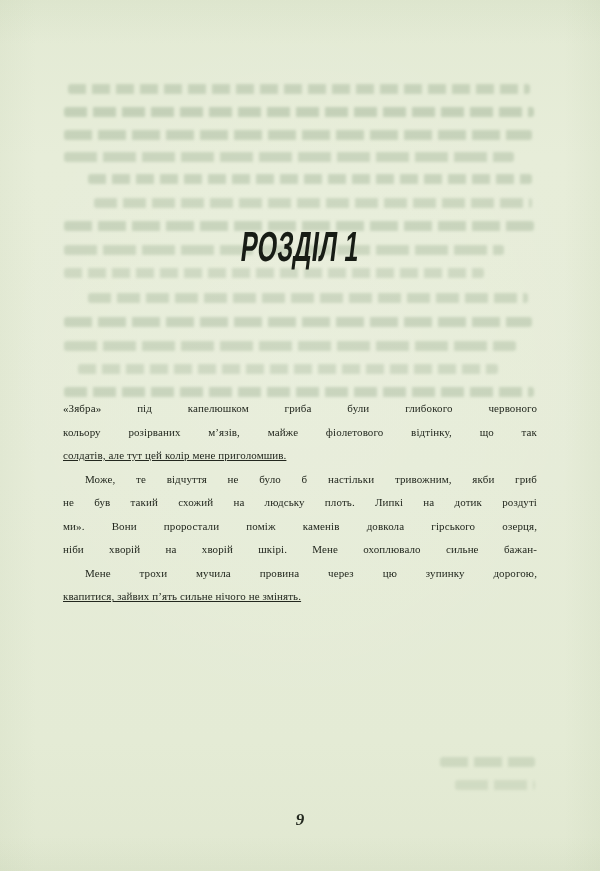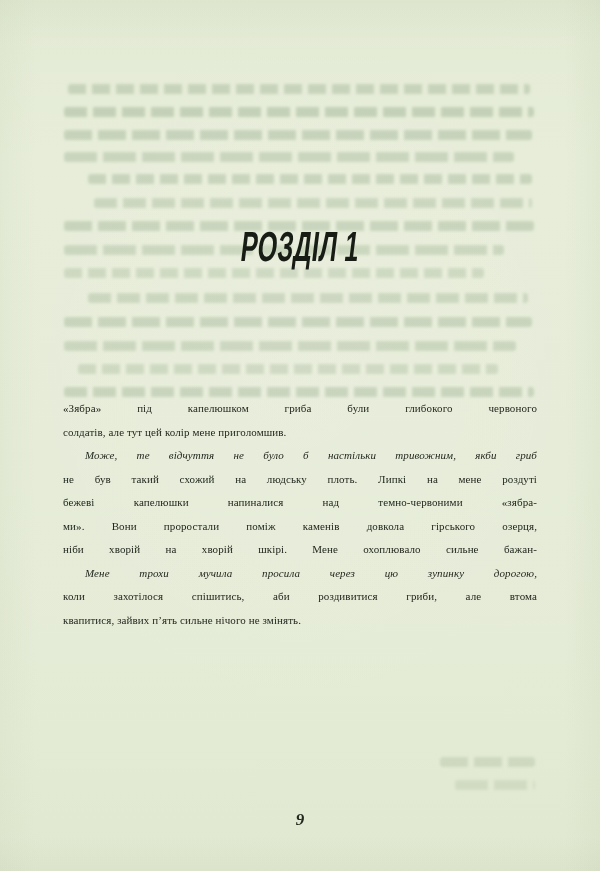--- a/index.html
+++ b/index.html
@@ -61,22 +61,22 @@
     z-index: 2;
     font-size: 11px;
     line-height: 23.5px;
     letter-spacing: 0.1px;
   }
   .text-line {
     text-align: justify;
     text-align-last: justify;
     white-space: normal;
   }
-  .text-line.para-last { text-align-last: left; }
-  .paragraph.indented .text-line.para-first { padding-left: 22px; font-style: italic; }
+  .text-line.para-last { text-align-last: left; text-decoration: underline; }
+  .paragraph.indented .text-line.para-first { padding-left: 22px; }
 
   .page-number {
     position: absolute;
     top: 810px;
     left: 0;
     width: 100%;
     text-align: center;
     z-index: 2;
     font-style: italic;
     font-size: 17px;
@@ -107,31 +107,30 @@
       <div class="ghost-line" style="top: 780px; left: 455px; width: 80px; opacity: 0.25; background: repeating-linear-gradient(90deg, rgb(156, 176, 146) 0px, rgb(156, 176, 146) 33px, transparent 33px, transparent 39px);"></div>
     </div>
 
   <h1 class="chapter-heading" style="color: rgb(23, 28, 21);">
     <span class="heading-inner">РОЗДІЛ 1</span>
   </h1>
 
   <div class="body-text" style="color: rgb(35, 40, 31);">
       <div class="paragraph">
         <div class="text-line para-first">«Зябра» під капелюшком гриба були глибокого червоного</div>
+        <div class="text-line">кольору розірваних м’язів, майже фіолетового відтінку, що так</div>
         <div class="text-line para-last">солдатів, але тут цей колір мене приголомшив.</div>
       </div>
       <div class="paragraph indented">
         <div class="text-line para-first">Може, те відчуття не було б настільки тривожним, якби гриб</div>
-        <div class="text-line">не був такий схожий на людську плоть. Липкі на мене роздуті</div>
-        <div class="text-line">бежеві капелюшки напиналися над темно-червоними «зябра-</div>
+        <div class="text-line">не був такий схожий на людську плоть. Липкі на дотик роздуті</div>
         <div class="text-line">ми». Вони проростали поміж каменів довкола гірського озерця,</div>
         <div class="text-line">ніби хворій на хворій шкірі. Мене охоплювало сильне бажан-</div>
       </div>
       <div class="paragraph indented">
-        <div class="text-line para-first">Мене трохи мучила просила через цю зупинку дорогою,</div>
-        <div class="text-line">коли захотілося спішитись, аби роздивитися гриби, але втома</div>
+        <div class="text-line para-first">Мене трохи мучила провина через цю зупинку дорогою,</div>
         <div class="text-line para-last">квапитися, зайвих п’ять сильне нічого не змінять.</div>
       </div>
     </div>
 
   <div class="page-number" style="color: rgb(35, 40, 31);">9</div>
 
 </div>
 
 </body></html>

